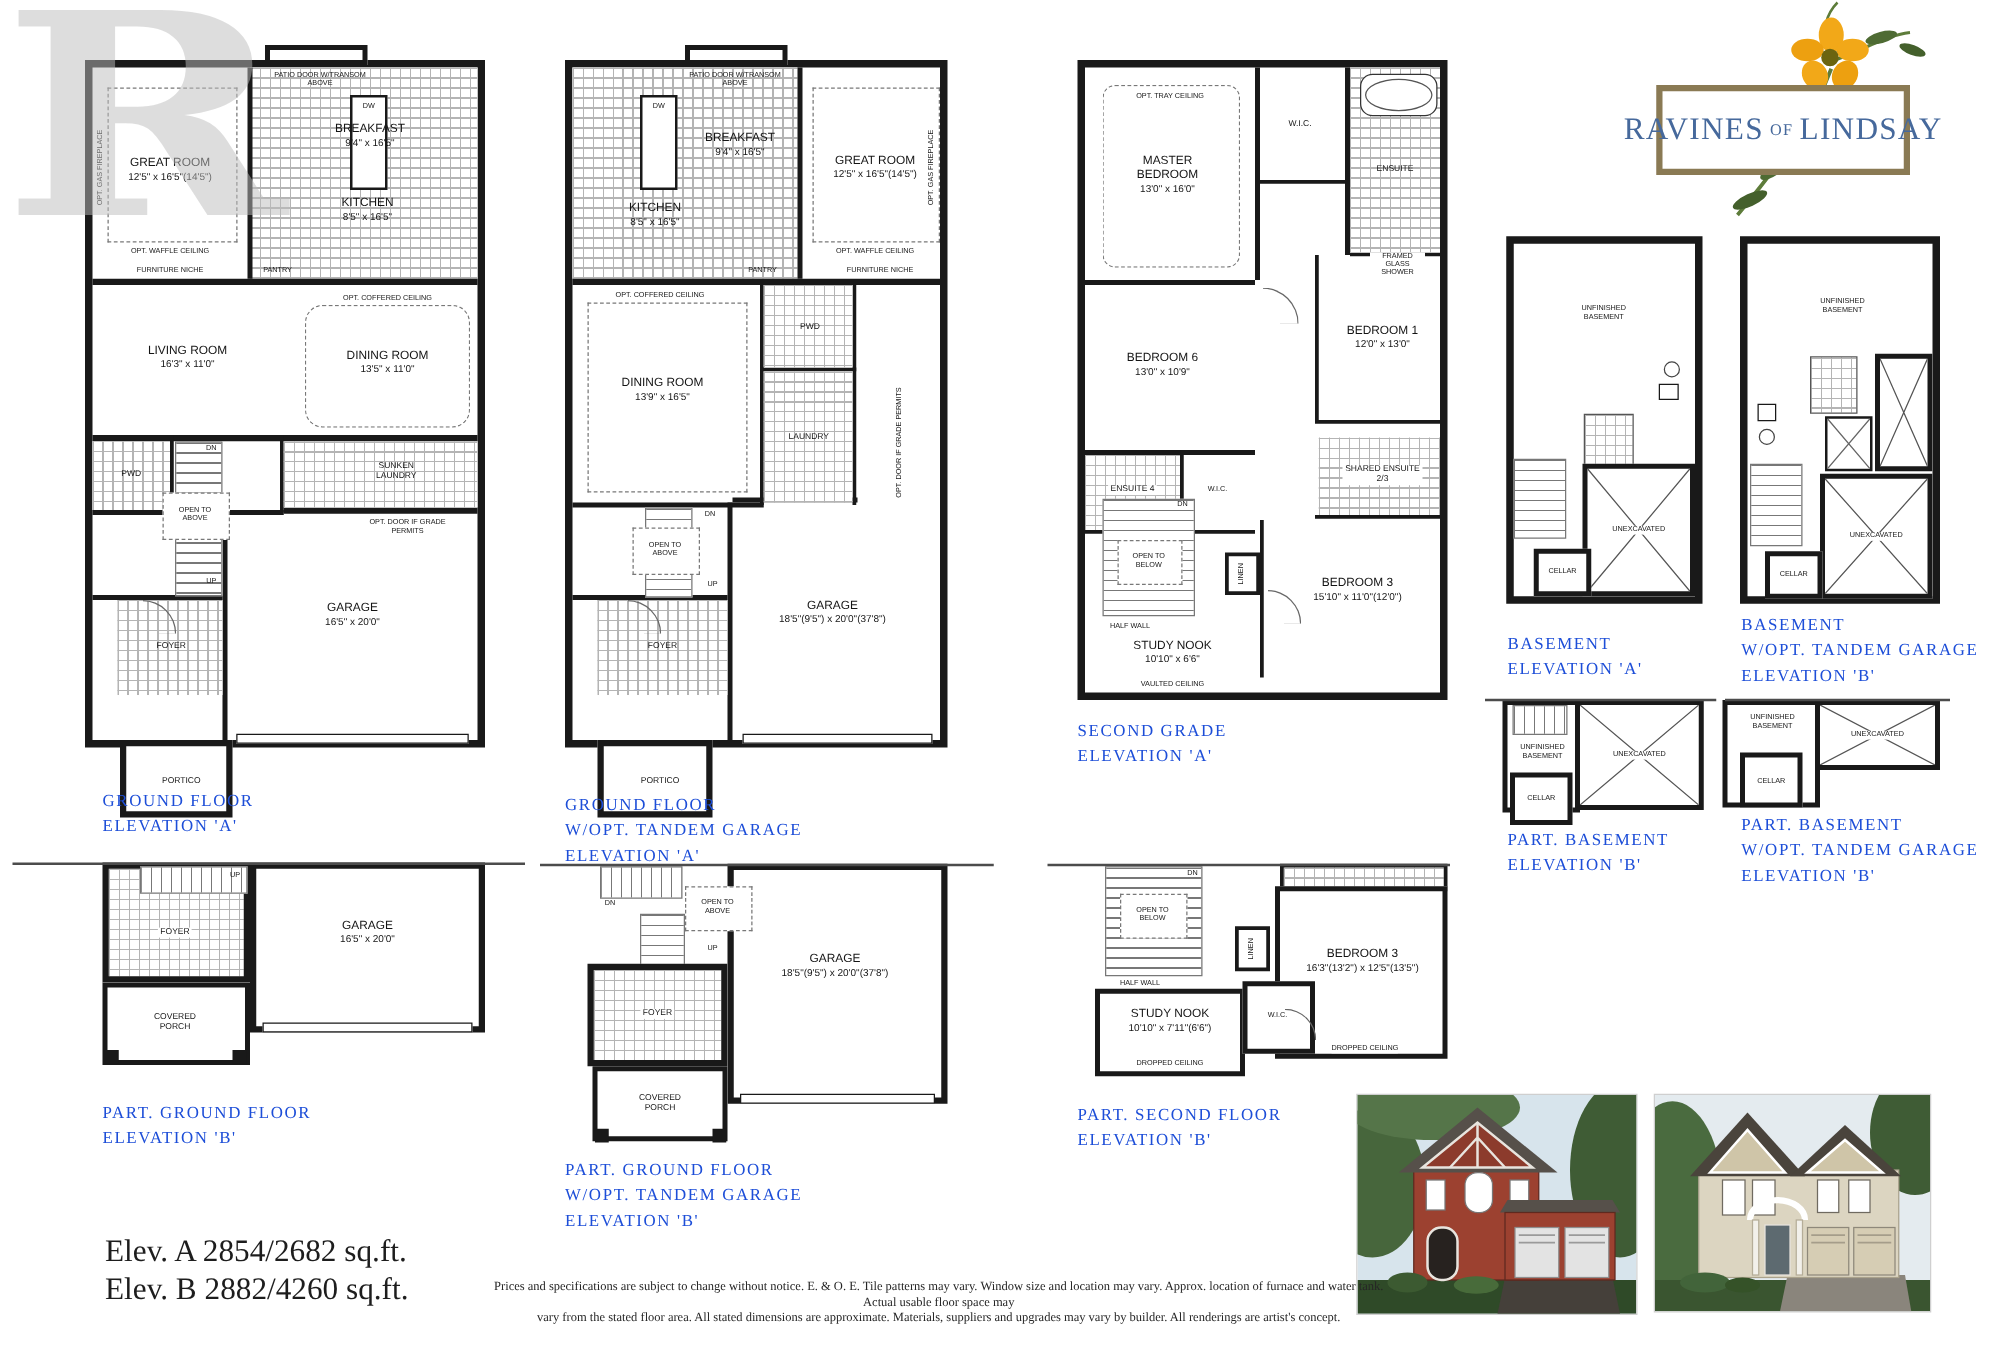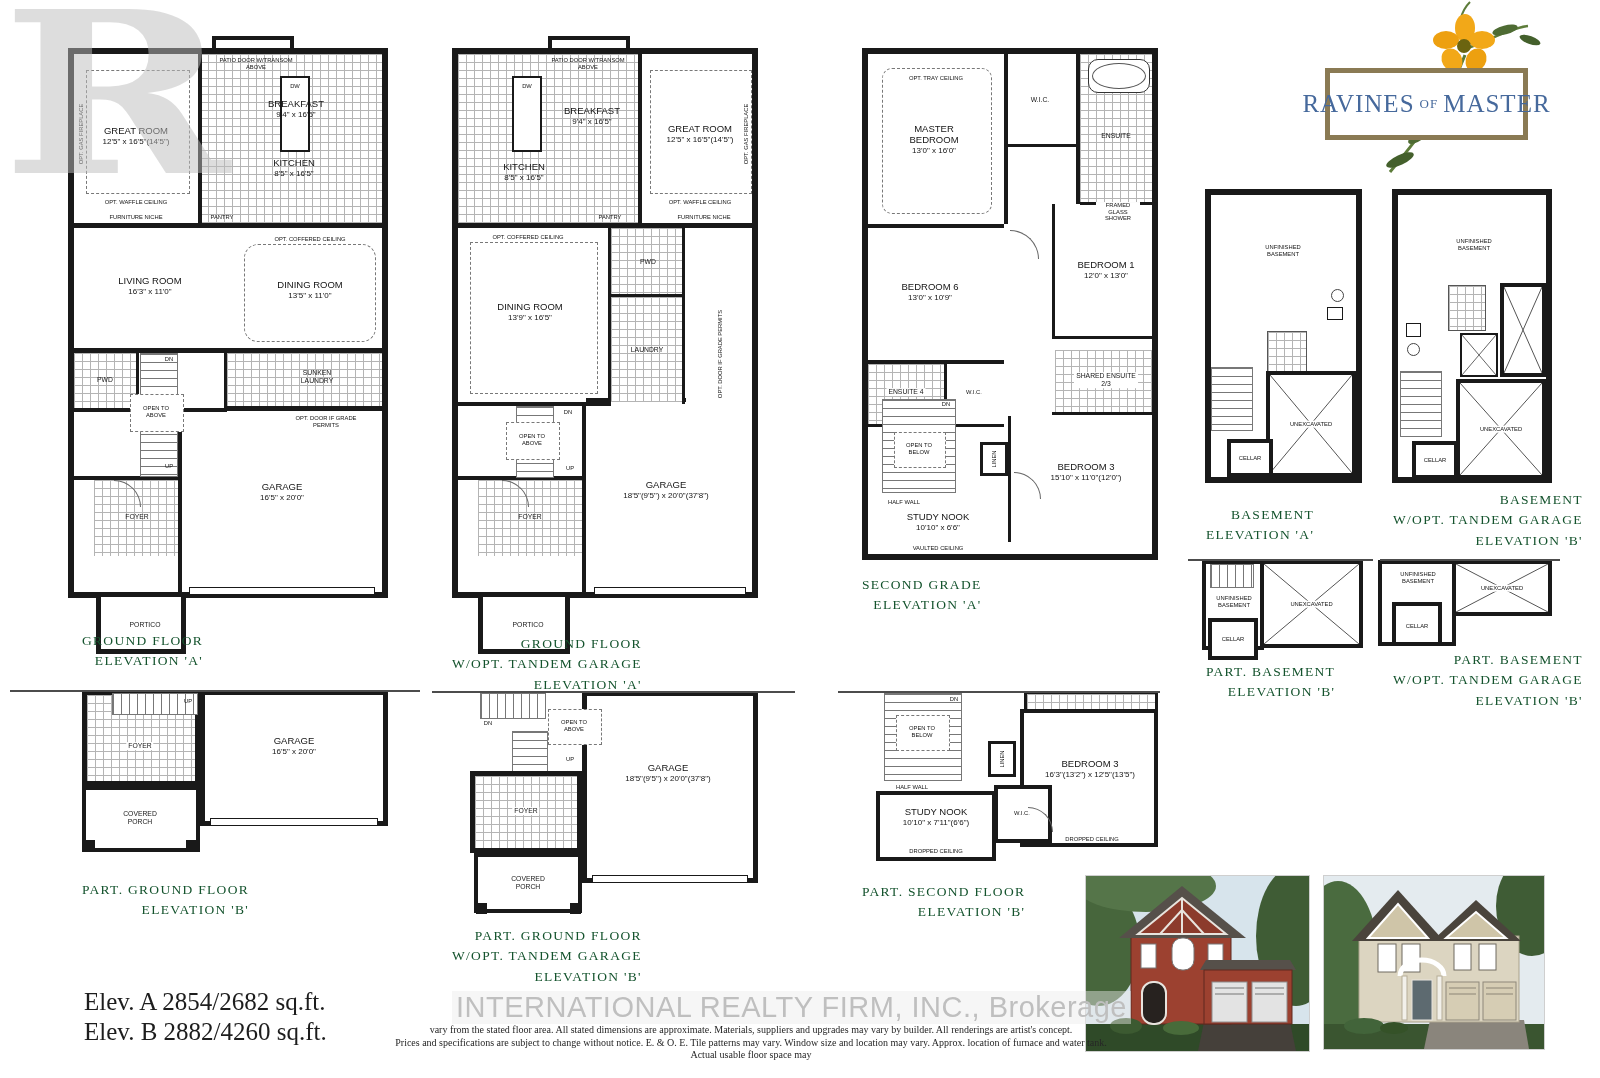--- a/index.html
+++ b/index.html
@@ -21,21 +21,21 @@
        text-align:center;transform:translate(-50%,-50%);white-space:nowrap;z-index:2;}
   .lbl span{display:block;}
   .lbl .d{font-size:8px;}
   .sm{font-size:6.8px;}
   .xs{font-size:5.8px;}
   .wrap{white-space:normal;}
   .vert{transform:translate(-50%,-50%) rotate(-90deg);}
   .xbox{position:absolute;border:4px solid #191919;background:#fff;box-sizing:border-box;}
   .xbox svg{position:absolute;inset:0;width:100%;height:100%;}
   .cap{position:absolute;font-family:"Liberation Serif",serif;font-size:13.5px;
-       letter-spacing:1.3px;color:#14532d;line-height:1.5;z-index:2;text-align:right;}
+       letter-spacing:1.3px;color:#1d4ed8;line-height:1.5;z-index:2;}
   .cap span{display:block;}
   .gdoor{position:absolute;height:8px;background:#fff;border:1.5px solid #191919;box-sizing:border-box;z-index:2;}
   .bump{position:absolute;border:4px solid #191919;background:#fff;box-sizing:border-box;}
   .tub{position:absolute;border:1.5px solid #333;border-radius:10px;background:#fff;}
   .tub i{position:absolute;inset:3px;border:1px solid #555;border-radius:50%;}
   .divline{position:absolute;height:1.5px;background:#4c4c4c;z-index:2;}
   .arc{position:absolute;border:1px solid #666;border-radius:0 100% 0 0;
        border-left:none;border-bottom:none;}
   .mark{color:#bdbdbd;z-index:3;}
   .pillar{position:absolute;width:11px;height:11px;background:#191919;}
@@ -439,31 +439,29 @@
       <ellipse cx="146" cy="60" rx="10" ry="12" fill="#eda010" transform="rotate(30 146 60)"></ellipse>
       <ellipse cx="122" cy="60" rx="10" ry="12" fill="#f2a818" transform="rotate(-30 122 60)"></ellipse>
       <ellipse cx="116" cy="40" rx="13" ry="9" fill="#eda010"></ellipse>
       <circle cx="134" cy="46" r="7" fill="#6b6410"></circle>
     </g>
   </svg>
   <div class="abs" style="left:1325px;top:68px;width:203px;height:72px;background:#fff;border:5px solid #8a7a54;box-sizing:border-box;z-index:2;
               display:flex;align-items:center;justify-content:center;gap:5px;font-family:'Liberation Serif',serif;color:#46699c;">
     <span style="font-size:25px;letter-spacing:1px;">RAVINES</span>
     <span style="font-size:13px;letter-spacing:1px;">OF</span>
-    <span style="font-size:25px;letter-spacing:1px;">MASTER</span>
+    <span style="font-size:25px;letter-spacing:1px;">LINDSAY</span>
   </div>
 
   <div class="abs" style="left:84px;top:988px;font:25px 'Liberation Serif',serif;color:#1d1d1d;z-index:2;">Elev. A 2854/2682 sq.ft.</div>
   <div class="abs" style="left:84px;top:1018px;font:25px 'Liberation Serif',serif;color:#1d1d1d;z-index:2;">Elev. B 2882/4260 sq.ft.</div>
 
-  <div class="abs" style="left:452px;top:991px;font:29px 'Liberation Sans',sans-serif;color:#bfbfbf;letter-spacing:.5px;
-              background:rgba(235,235,235,.45);padding:0 4px;white-space:nowrap;z-index:6;">INTERNATIONAL REALTY FIRM, INC., Brokerage</div>
   <div class="abs" style="left:385px;top:1024px;width:732px;text-align:center;font:10px/1.25 'Liberation Serif',serif;color:#262626;z-index:5;">
+    <span style="display:block;">Prices and specifications are subject to change without notice. E. &amp; O. E. Tile patterns may vary. Window size and location may vary. Approx. location of furnace and water tank. Actual usable floor space may</span>
     <span style="display:block;">vary from the stated floor area. All stated dimensions are approximate. Materials, suppliers and upgrades may vary by builder. All renderings are artist's concept.</span>
-    <span style="display:block;">Prices and specifications are subject to change without notice. E. &amp; O. E. Tile patterns may vary. Window size and location may vary. Approx. location of furnace and water tank. Actual usable floor space may</span>
   </div>
 
   <svg class="hse" style="left:1085px;top:875px;width:223px;height:175px;" viewBox="0 0 223 175">
     <rect width="223" height="175" fill="#d7e4ec"></rect>
     <ellipse cx="12" cy="70" rx="42" ry="60" fill="#47663c"></ellipse>
     <ellipse cx="210" cy="60" rx="40" ry="70" fill="#3f5c35"></ellipse>
     <ellipse cx="60" cy="10" rx="70" ry="26" fill="#557549"></ellipse>
     <rect y="148" width="223" height="27" fill="#2f4a28"></rect>
     <polygon points="112,175 210,175 204,146 118,146" fill="#45403a"></polygon>
     <rect x="45" y="58" width="100" height="90" fill="#9c4130" stroke="#5f291f"></rect>

